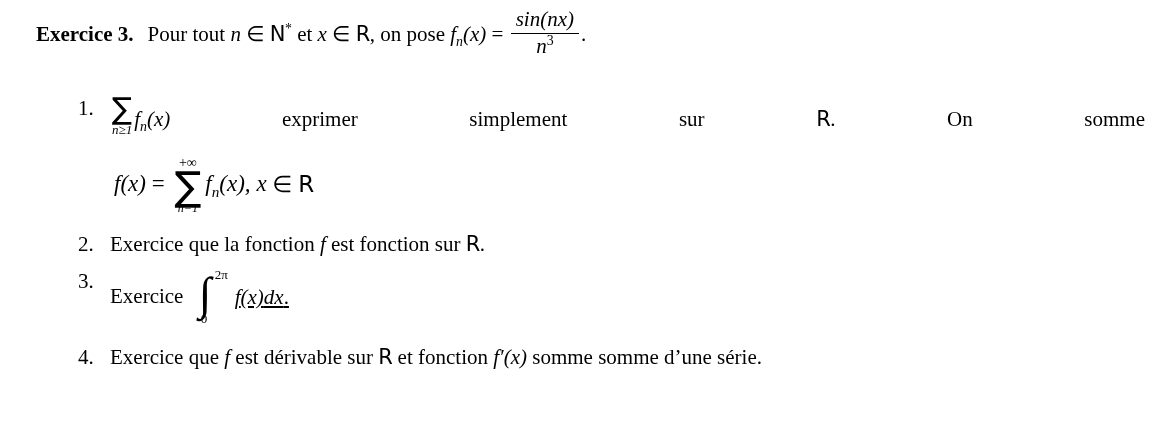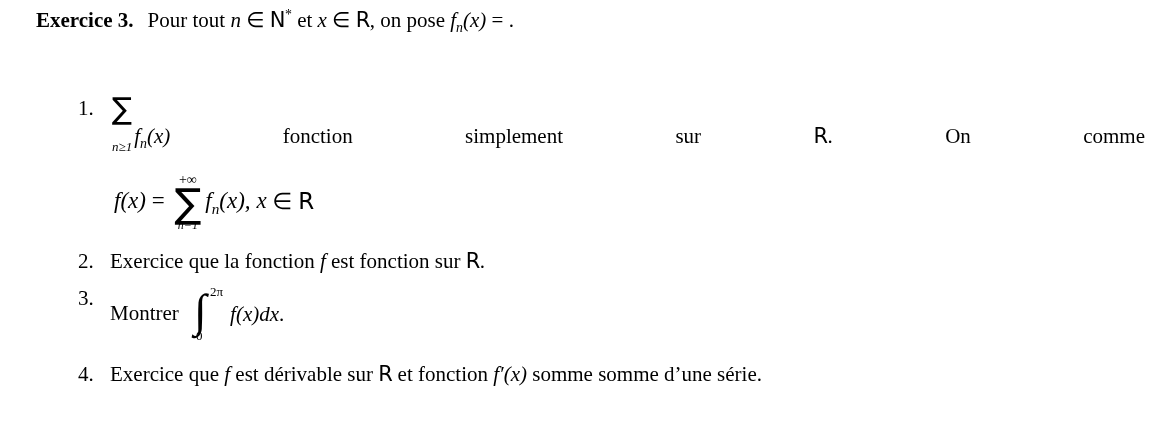--- a/index.html
+++ b/index.html
@@ -87,21 +87,21 @@
   .sum-inline .sigma {
     display: block;
     font-size: 30px;
     line-height: 0.85;
     font-family: "DejaVu Sans", sans-serif;
   }
   .sum-inline .lim {
     display: block;
     font-size: 13px;
     line-height: 1;
-    margin-top: 18px;
+    margin-top: 1px;
   }
 
   
   .display-eq {
     position: relative;
     margin: 18px 0 6px 36px;
     font-size: 23px;
     height: 72px;
   }
   .bigsum {
@@ -157,52 +157,52 @@
     left: 20px;
     top: -2px;
     font-size: 13px;
   }
   .integral .lower {
     position: absolute;
     left: 6px;
     bottom: 0px;
     font-size: 13px;
   }
-  .int-body { vertical-align: middle; margin-left: 8px; }
+  .int-body { vertical-align: middle; margin-left: 8px; text-decoration: underline; }
 
   .nowrap { white-space: nowrap; }
 </style>
 </head>
 <body>
 
 <div class="page">
 
   <div class="exercise-line">
     <span class="exercise-title">Exercice 3.</span><span class="exercise-statement"><span>Pour tout</span>
       <span class="mi">n</span>
       <span class="mo">∈</span>
       <span class="bb">N</span><span class="sup">*</span>
       <span>et</span>
       <span class="mi">x</span>
       <span class="mo">∈</span>
       <span class="bb">R</span><span>, on pose</span>
       <span class="mi">f</span><span class="sub mi">n</span><span class="mi">(x)</span>
       <span class="mo">=</span>
-      <span>.</span>
+      <span class="frac"><span class="num mi">sin(nx)</span><span class="den"><span class="mi">n</span><span class="sup mn">3</span></span></span><span>.</span>
     </span>
   </div>
 
   <div class="items">
 
     <div class="item item1">
       <span class="marker">1.</span>
       <div class="body">
         <span class="sum-inline"><span class="sigma">∑</span><span class="lim mi">n≥1</span></span><span class="nowrap"><span class="mi">f</span><span class="sub mi">n</span><span class="mi">(x)</span></span>
-        <span>fonction simplement sur</span>
-        <span class="bb">R</span><span>. On comme</span>
+        <span>exprimer simplement sur</span>
+        <span class="bb">R</span><span>. On somme</span>
       </div>
     </div>
 
     <div class="display-eq">
       <span class="eq-inline mi">f</span><span class="eq-inline mi">(x)</span>
       <span class="eq-inline mo">=</span>
       <span class="bigsum"><span class="top mn">+∞</span><span class="sigma-big">∑</span><span class="bot mi">n=1</span></span><span class="eq-inline nowrap"><span class="mi">f</span><span class="sub mi">n</span><span class="mi">(x),</span></span>
       <span class="eq-inline mi">x</span>
       <span class="eq-inline mo">∈</span>
       <span class="eq-inline bb">R</span>
@@ -214,21 +214,21 @@
         <span>Exercice que la fonction</span>
         <span class="mi">f</span>
         <span>est fonction sur</span>
         <span class="bb">R</span><span>.</span>
       </div>
     </div>
 
     <div class="item item3">
       <span class="marker">3.</span>
       <div class="body">
-        <span>Montrer</span>
+        <span>Exercice</span>
         <span class="integral">
           <span class="upper mn">2π</span>
           <span class="sign">∫</span>
           <span class="lower mn">0</span>
         </span><span class="int-body nowrap"><span class="mi">f</span><span class="mi">(x)</span><span class="mi">dx</span><span>.</span></span>
       </div>
     </div>
 
     <div class="item item4">
       <span class="marker">4.</span>

